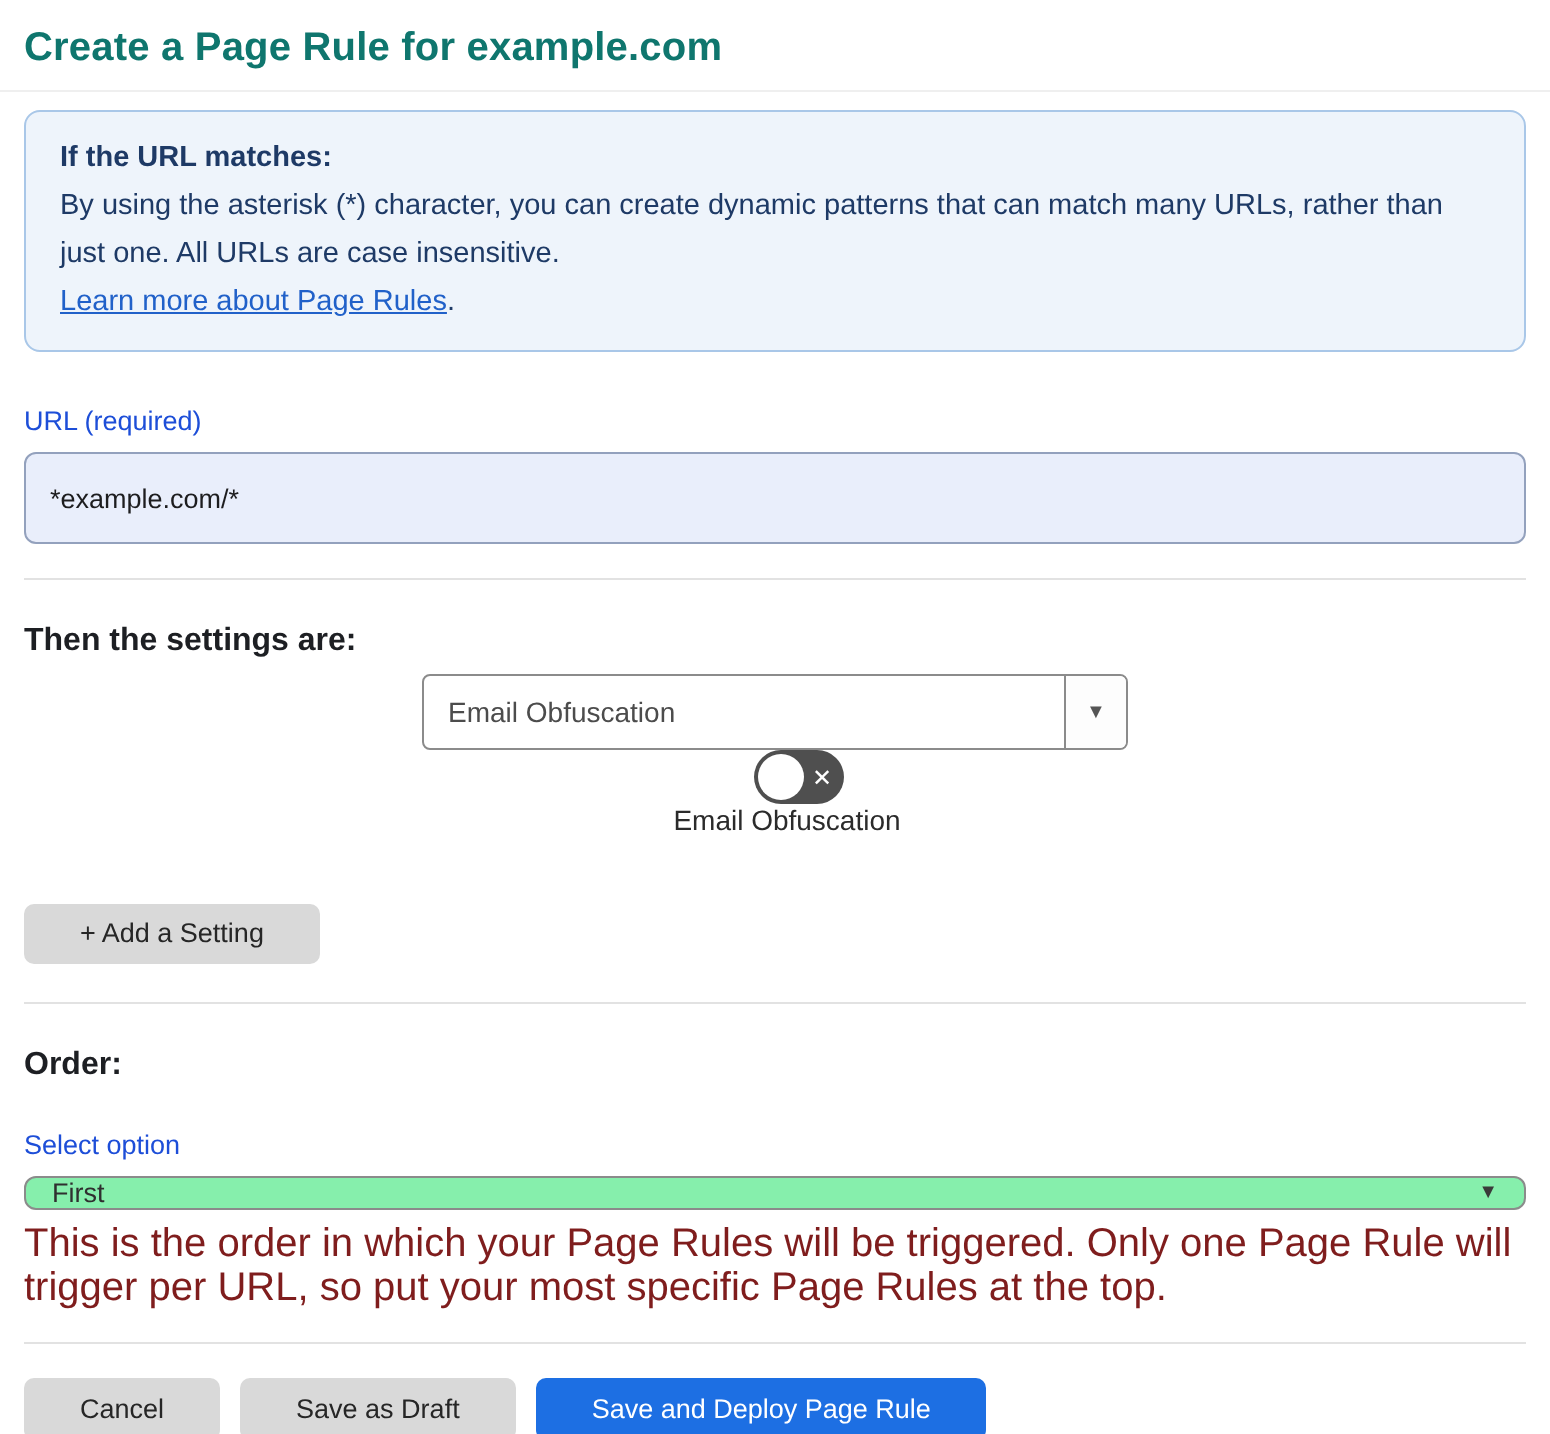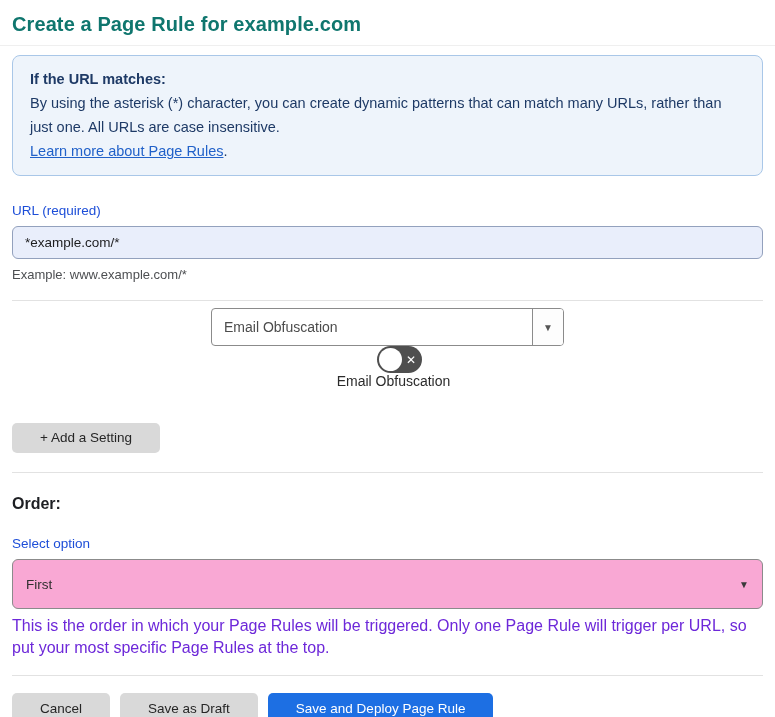--- a/index.html
+++ b/index.html
@@ -46,21 +46,21 @@
 
   .field-label {
     margin-top: 27px;
     font-size: 13.5px;
     color: #1d4ed8;
     line-height: 16px;
   }
   .url-input {
     margin-top: 7px;
     width: 751px;
-    height: 33px;
+    height: 46px;
     background: #e9eefb;
     border: 1px solid #93a1bd;
     border-radius: 6px;
     padding: 0 12px;
     font-family: "Liberation Sans", sans-serif;
     font-size: 13.5px;
     color: #1d1d1f;
     display: block;
     outline: none;
   }
@@ -166,43 +166,43 @@
     line-height: 31px;
   }
   .btn-gray { background: #d9d9d9; color: #262626; }
   .btn-blue { background: #1d6fe3; color: #ffffff; }
   .add-setting-btn { margin-top: 34px; height: 30px; line-height: 30px; }
 
   .order-select {
     margin-top: 7px;
     position: relative;
     width: 751px;
-    height: 50px;
+    height: 17px;
     border: 1px solid #8b8b8b;
     border-radius: 6px;
-    background: #f9a8d4;
+    background: #86efac;
     display: flex;
     align-items: center;
     cursor: pointer;
   }
   .order-select-value {
     padding: 0 13px;
     font-size: 13.5px;
     color: #2f2f2f;
   }
   .order-select-arrow {
     position: absolute;
     right: 13px;
     font-size: 10px;
     color: #3a3a3a;
   }
   .order-helper {
     margin-top: 6px;
-    font-size: 16px;
-    color: #6d28d9;
+    font-size: 20px;
+    color: #7f1d1d;
     line-height: 22px;
     max-width: 745px;
   }
 
   .footer-row {
     margin-top: 17px;
     display: flex;
     gap: 10px;
     align-items: center;
   }
@@ -216,24 +216,24 @@
   <div class="title-divider"></div>
 
   <div class="info-box">
     <div class="info-heading">If the URL matches:</div>
     <div class="info-body">By using the asterisk (*) character, you can create dynamic patterns that can match many URLs, rather than just one. All URLs are case insensitive.</div>
     <div><a class="info-link">Learn more about Page Rules</a><span>.</span></div>
   </div>
 
   <div class="field-label">URL (required)</div>
   <input class="url-input" type="text" value="*example.com/*" style="">
-  <div class="helper-text">Example: www.example.com/*</div>
 
   <div class="divider"></div>
 
+  <div class="section-heading">Then the settings are:</div>
 
 
   <div class="setting-row">
     <div class="setting-select">
       <span class="setting-select-value">Email Obfuscation</span>
       <span class="setting-select-arrow">▼</span>
     </div>
     <div class="toggle">
       <span class="toggle-knob"></span>
       <span class="toggle-x">✕</span>

